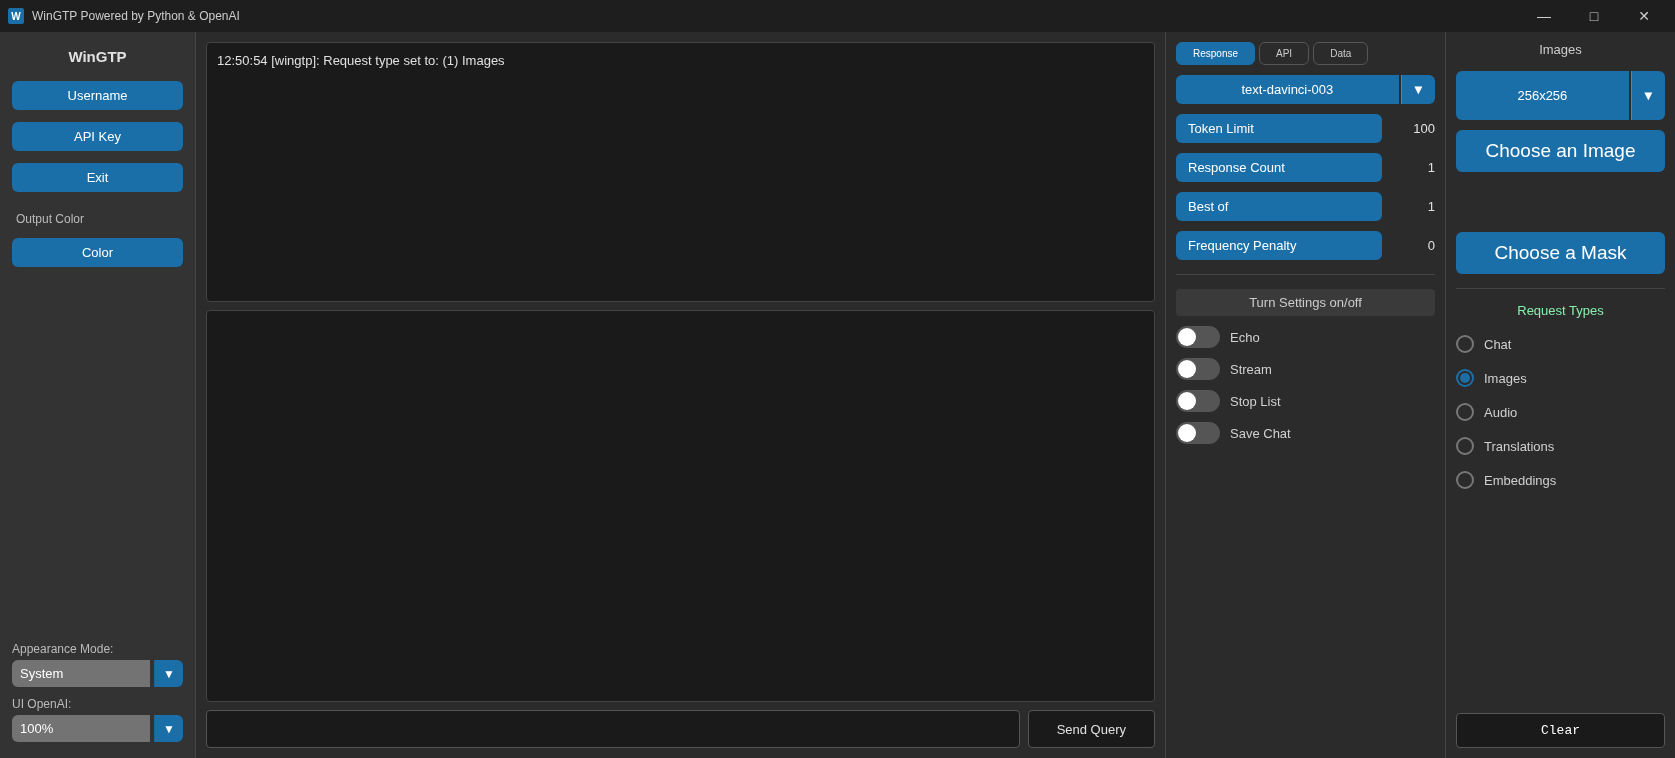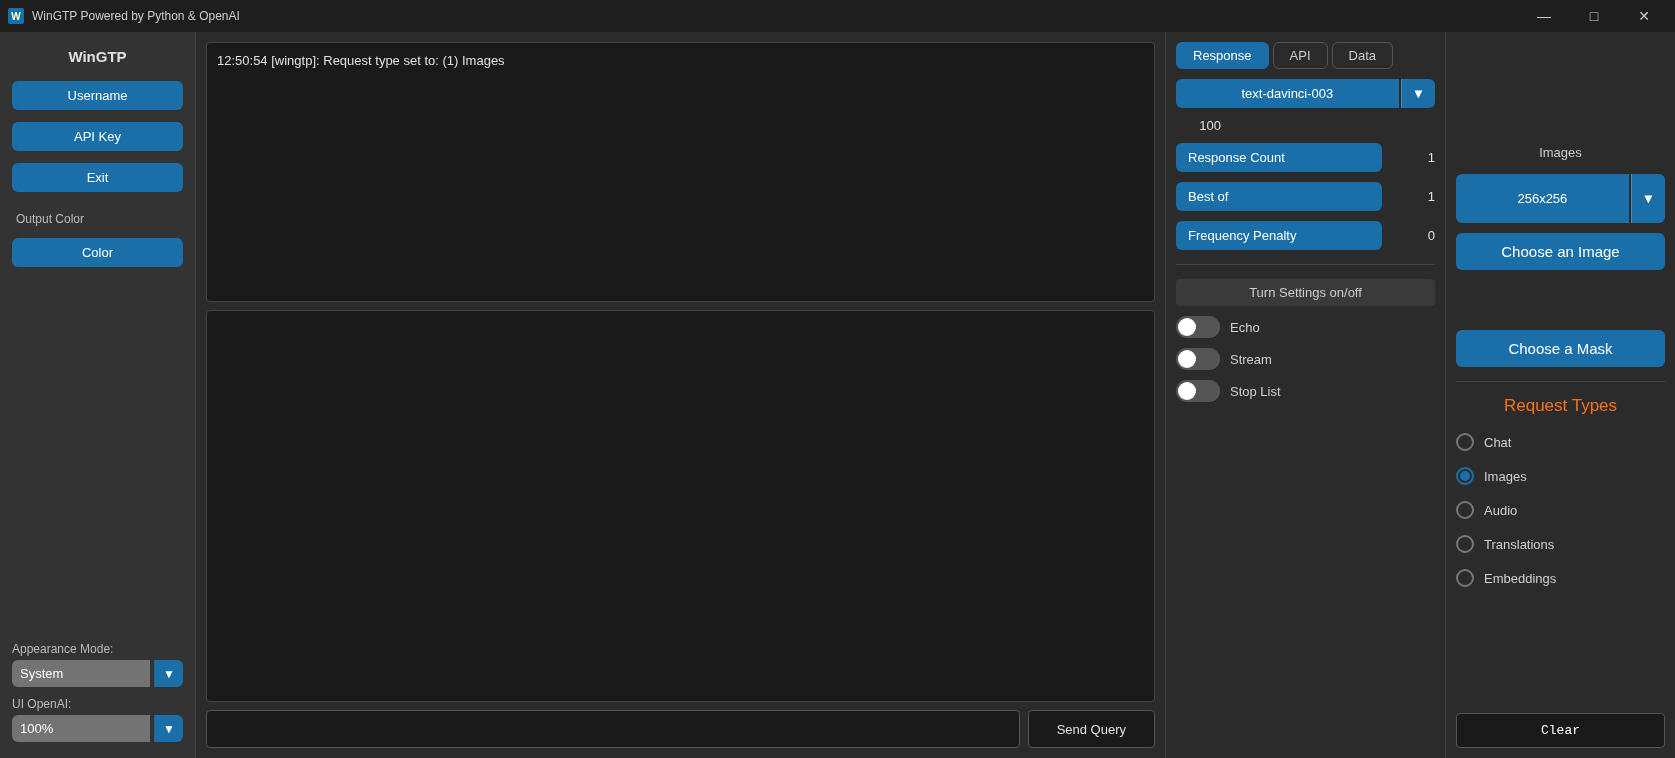--- a/index.html
+++ b/index.html
@@ -192,21 +192,21 @@
       display: flex;
       gap: 4px;
       padding: 10px 10px 0 10px;
       flex-shrink: 0;
     }
     .tab-btn {
       padding: 5px 16px;
       border: 1px solid #555;
       border-radius: 6px;
       cursor: pointer;
-      font-size: 13px;
+      font-size: 10px;
       background: #2b2b2b;
       color: #ccc;
     }
     .tab-btn.active {
       background: #1a6fa8;
       color: #fff;
       border-color: #1a6fa8;
     }
 
     .settings-content {
@@ -327,21 +327,20 @@
       overflow: hidden;
       flex-shrink: 0;
     }
     .right-scrollbar-area {
       display: flex;
       flex-direction: column;
       flex: 1;
       overflow-y: auto;
       padding: 10px;
       gap: 10px;
-      justify-content: center;
     }
     .right-section-title {
       color: #ccc;
       font-size: 13px;
       text-align: center;
       margin-bottom: 4px;
     }
     .size-dropdown-row {
       display: flex;
       gap: 2px;
@@ -365,31 +364,31 @@
       cursor: pointer;
       border-left: 1px solid rgba(255,255,255,0.2);
     }
     .choose-btn {
       width: 100%;
       background: #1a6fa8;
       color: #fff;
       border: none;
       border-radius: 6px;
       padding: 10px 0;
-      font-size: 15px;
+      font-size: 19px;
       cursor: pointer;
       text-align: center;
     }
     .choose-spacer {
       height: 40px;
     }
 
     .request-types-title {
-      color: #f97316;
-      font-size: 17px;
+      color: #86efac;
+      font-size: 13px;
       text-align: center;
       margin-bottom: 4px;
     }
     .radio-row {
       display: flex;
       align-items: center;
       gap: 10px;
       padding: 3px 0;
     }
     .radio-circle {
@@ -494,20 +493,21 @@
     </div>
 
     <div class="settings-content">
 
       <div class="model-row">
         <button class="model-select">text-davinci-003</button>
         <button class="model-arrow">▼</button>
       </div>
 
       <div class="setting-row">
+        <button class="setting-label-btn">Token Limit</button>
         <span class="setting-value">100</span>
       </div>
 
       <div class="setting-row">
         <button class="setting-label-btn">Response Count</button>
         <span class="setting-value">1</span>
       </div>
 
       <div class="setting-row">
         <button class="setting-label-btn">Best of</button>
@@ -531,20 +531,24 @@
       <div class="toggle-row">
         <div class="toggle"></div>
         <span class="toggle-label">Stream</span>
       </div>
 
       <div class="toggle-row">
         <div class="toggle"></div>
         <span class="toggle-label">Stop List</span>
       </div>
 
+      <div class="toggle-row">
+        <div class="toggle"></div>
+        <span class="toggle-label">Save Chat</span>
+      </div>
     </div>
   </div>
 
   <div class="right-panel">
     <div class="right-scrollbar-area">
 
       <div class="right-section-title">Images</div>
 
       <div class="size-dropdown-row">
         <button class="size-select">256x256</button>

